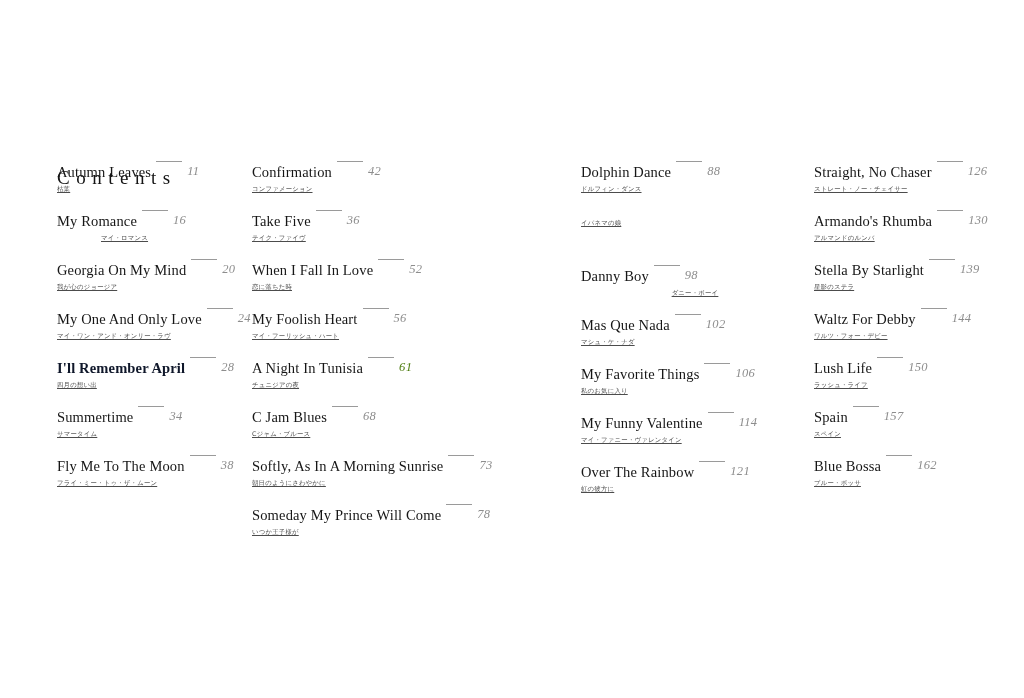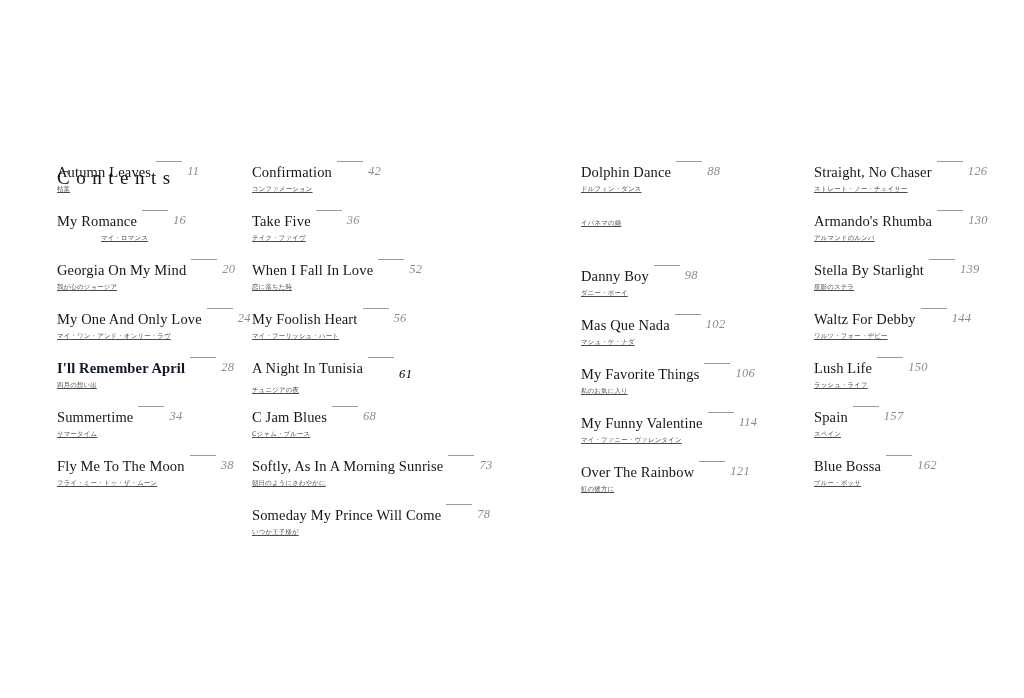--- a/index.html
+++ b/index.html
@@ -203,21 +203,21 @@
             <span class="entry-title" style="color: rgb(22, 22, 22);">My Foolish Heart</span>
             <span class="entry-rule" style="background: rgb(154, 154, 154);"></span>
             <span class="entry-page" style="color: rgb(141, 141, 141);">56</span>
           </div>
           <div class="entry-sub" style="color: rgb(76, 76, 76);">マイ・フーリッシュ・ハート</div>
         </li>
         <li class="entry">
           <div class="entry-main">
             <span class="entry-title" style="color: rgb(22, 22, 22);">A Night In Tunisia</span>
             <span class="entry-rule" style="background: rgb(154, 154, 154);"></span>
-            <span class="entry-page" style="color: #000000; margin-top: 7px;">61</span>
+            <span class="entry-page" style="color: #4d7c0f;">61</span>
           </div>
           <div class="entry-sub" style="color: rgb(76, 76, 76);">チュニジアの夜</div>
         </li>
         <li class="entry">
           <div class="entry-main">
             <span class="entry-title" style="color: rgb(22, 22, 22);">C Jam Blues</span>
             <span class="entry-rule" style="background: rgb(154, 154, 154);"></span>
             <span class="entry-page" style="color: rgb(141, 141, 141);">68</span>
           </div>
           <div class="entry-sub" style="color: rgb(76, 76, 76);">Cジャム・ブルース</div>
@@ -250,21 +250,21 @@
         </li>
         <li class="entry">
           <div class="entry-sub" style="color: rgb(76, 76, 76);">イパネマの娘</div>
         </li>
         <li class="entry">
           <div class="entry-main">
             <span class="entry-title" style="color: rgb(22, 22, 22);">Danny Boy</span>
             <span class="entry-rule" style="background: rgb(154, 154, 154);"></span>
             <span class="entry-page" style="color: rgb(141, 141, 141);">98</span>
           </div>
-          <div class="entry-sub" style="color: rgb(76, 76, 76);">ダニー・ボーイ</div>
+          <div class="entry-sub" style="color: rgb(76, 76, 76); text-align: center;">ダニー・ボーイ</div>
         </li>
         <li class="entry">
           <div class="entry-main">
             <span class="entry-title" style="color: rgb(22, 22, 22);">Mas Que Nada</span>
             <span class="entry-rule" style="background: rgb(154, 154, 154);"></span>
             <span class="entry-page" style="color: rgb(141, 141, 141);">102</span>
           </div>
           <div class="entry-sub" style="color: rgb(76, 76, 76);">マシュ・ケ・ナダ</div>
         </li>
         <li class="entry">

